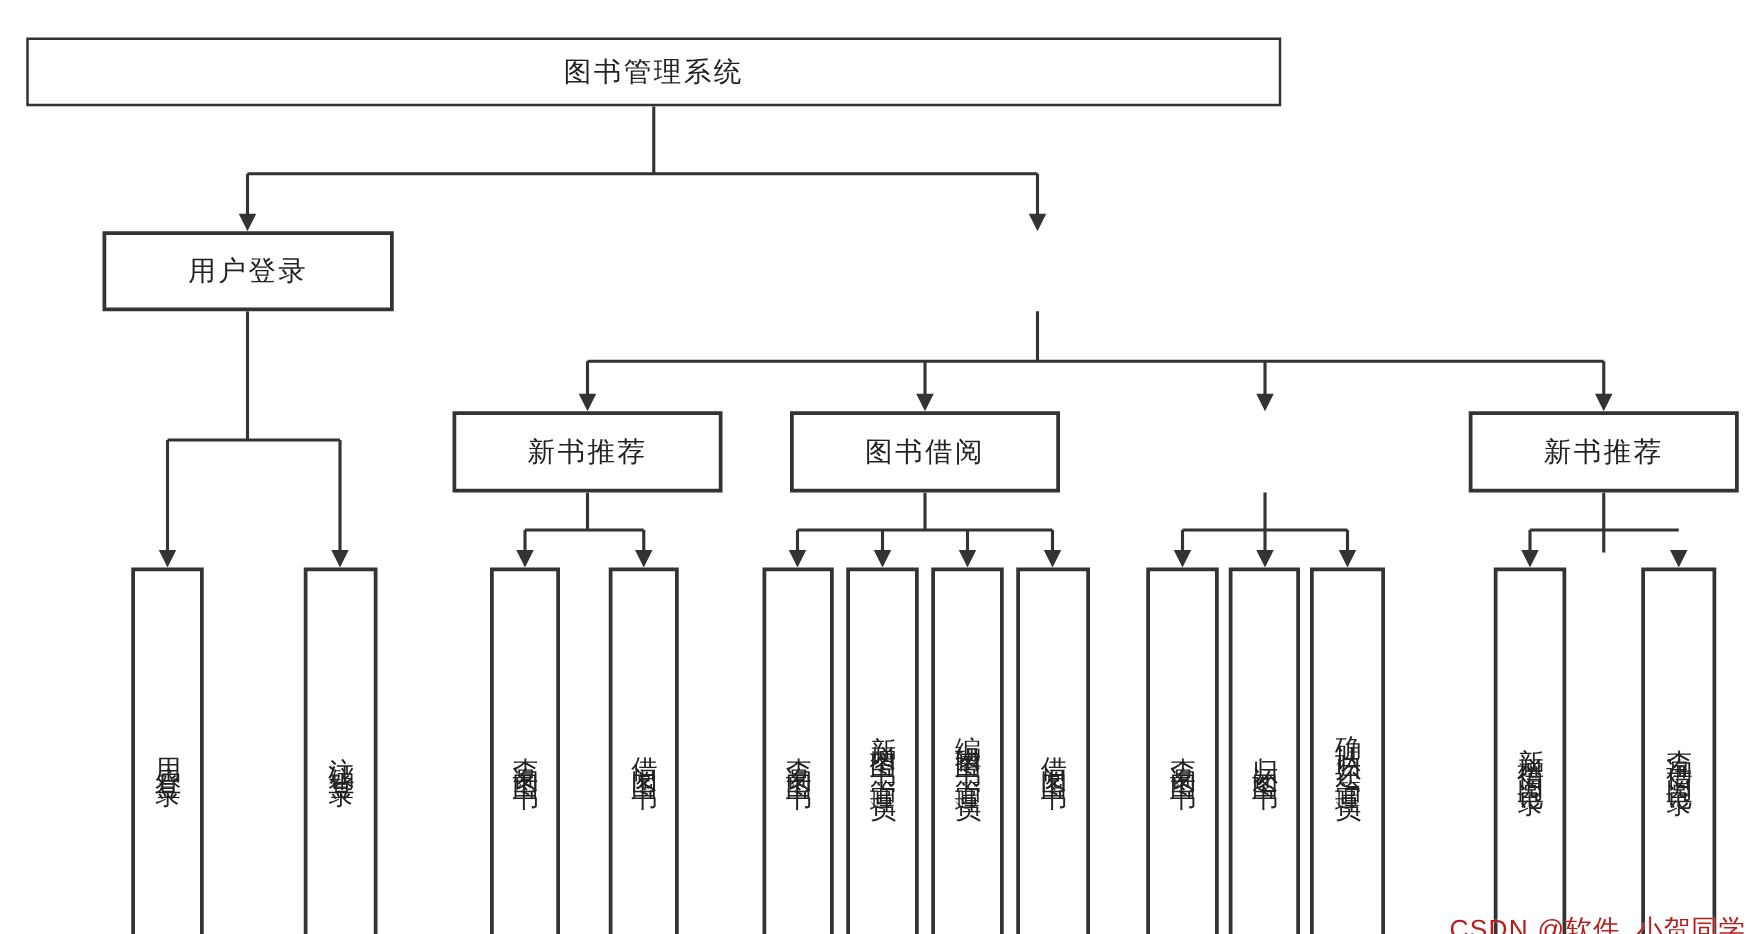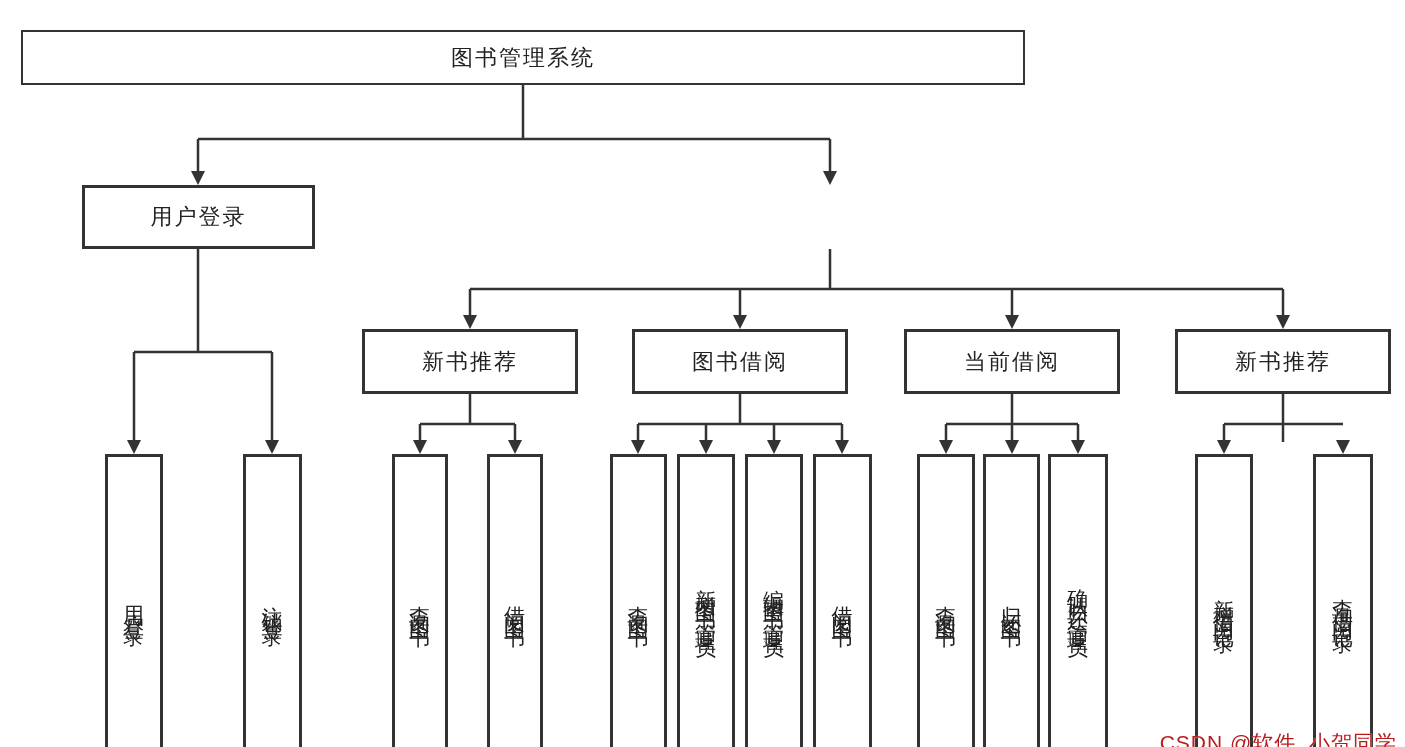--- a/index.html
+++ b/index.html
@@ -108,23 +108,20 @@
   <div class="node" style="left:82px; top:168px; width:233px; height:64px;">
     <span class="lbl">用户登录</span>
   </div>
 
   <div class="node" style="left:362px; top:312px; width:216px; height:65px;">
     <span class="lbl">新书推荐</span>
   </div>
   <div class="node" style="left:632px; top:312px; width:216px; height:65px;text-align:center;">
     <span class="lbl">图书借阅</span>
   </div>
-  <div class="node" style="left:904px; top:312px; width:216px; height:65px;">
-    <span class="lbl">当前借阅</span>
-  </div>
   <div class="node" style="left:1175px; top:312px; width:216px; height:65px;">
     <span class="lbl">新书推荐</span>
   </div>
 
   <div class="node" style="left:105px; top:437px; width:58px; height:298px;">
     <span class="vtxt">用户登录</span>
   </div>
   <div class="node" style="left:243px; top:437px; width:59px; height:298px;">
     <span class="vtxt">注销登录</span>
   </div>

